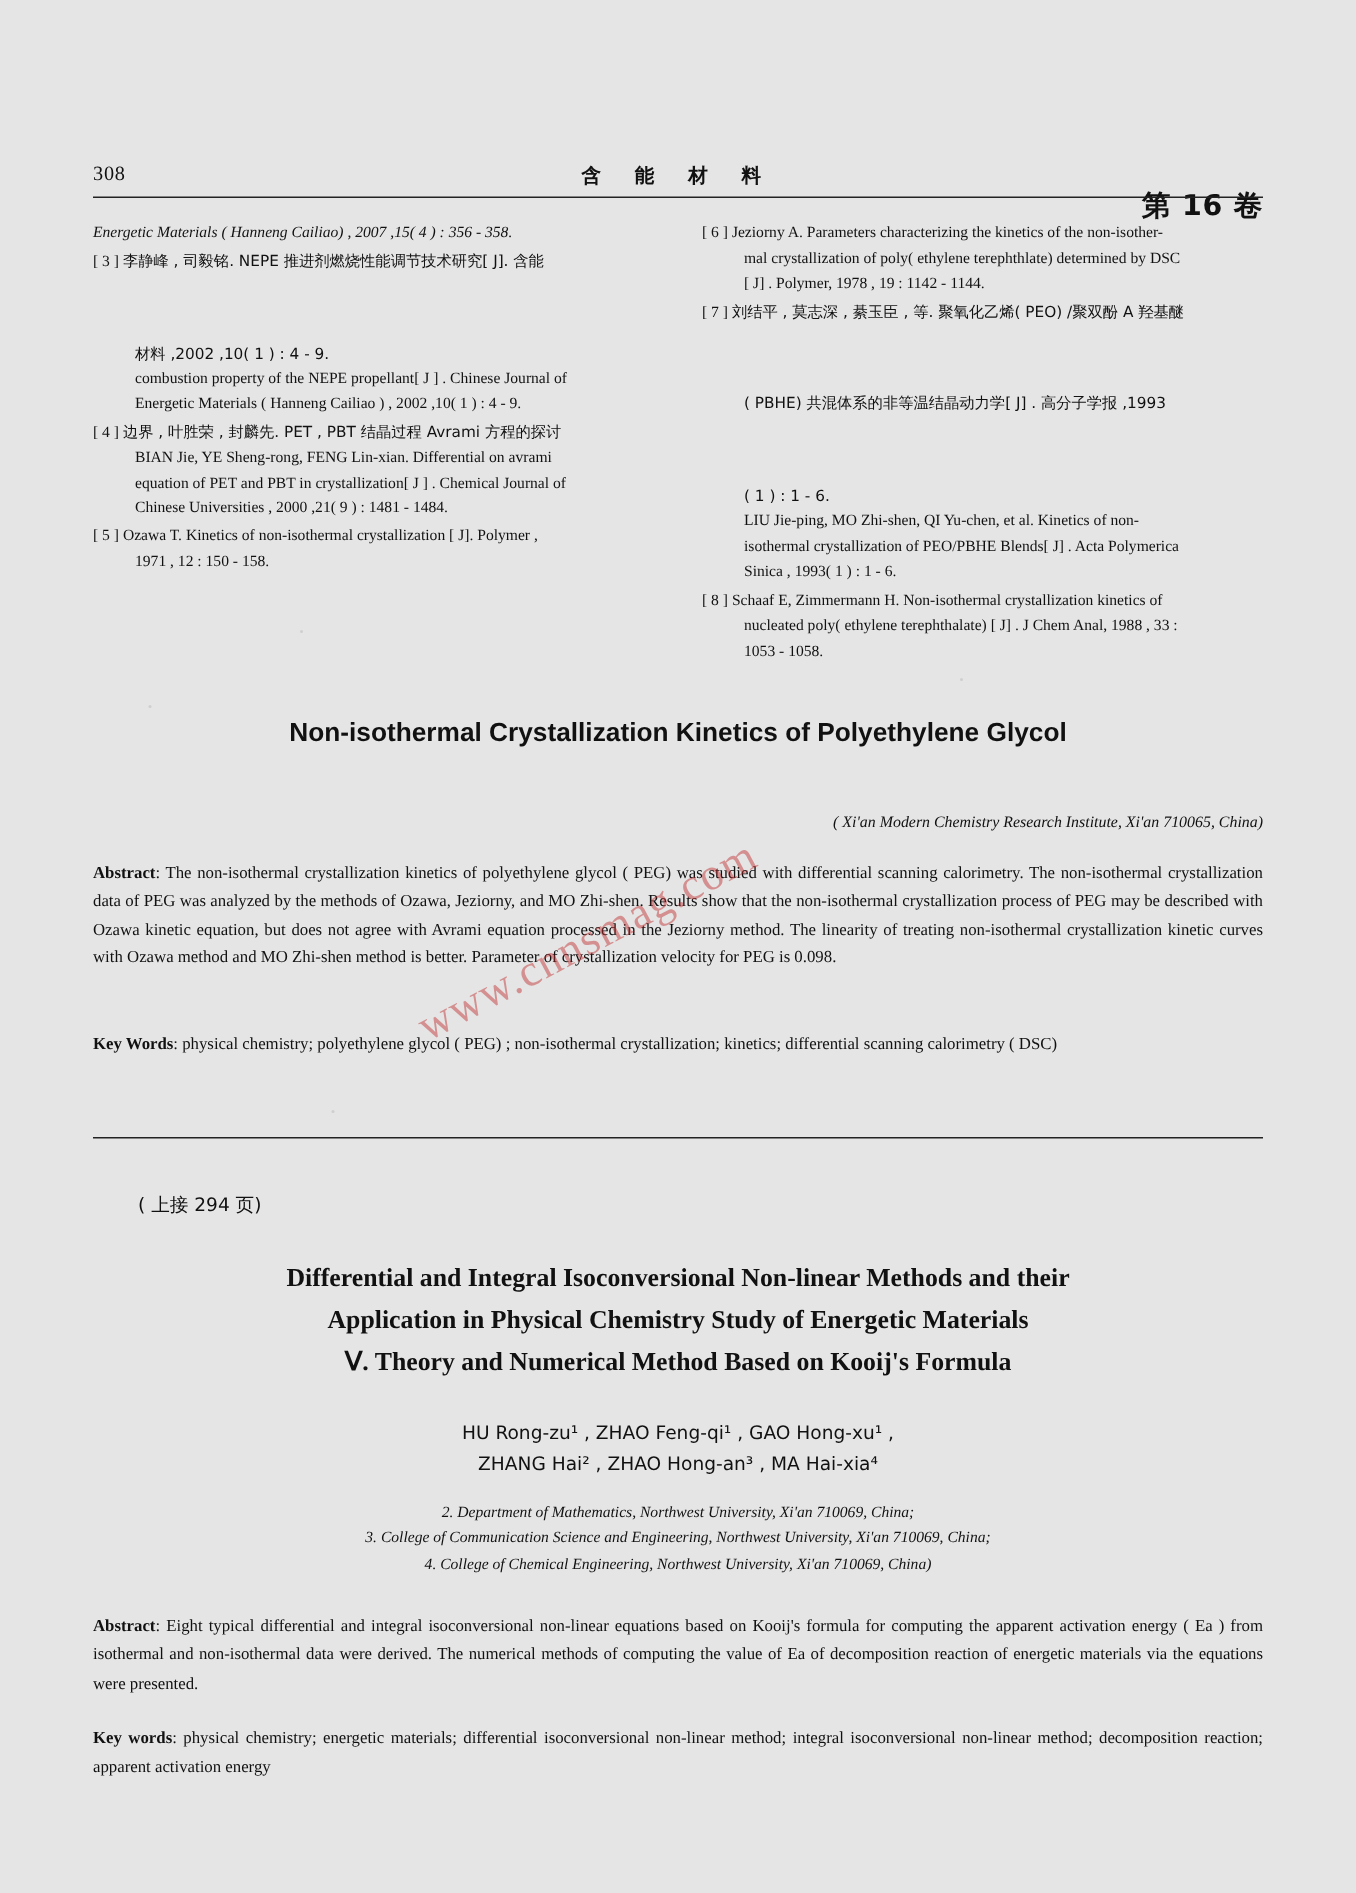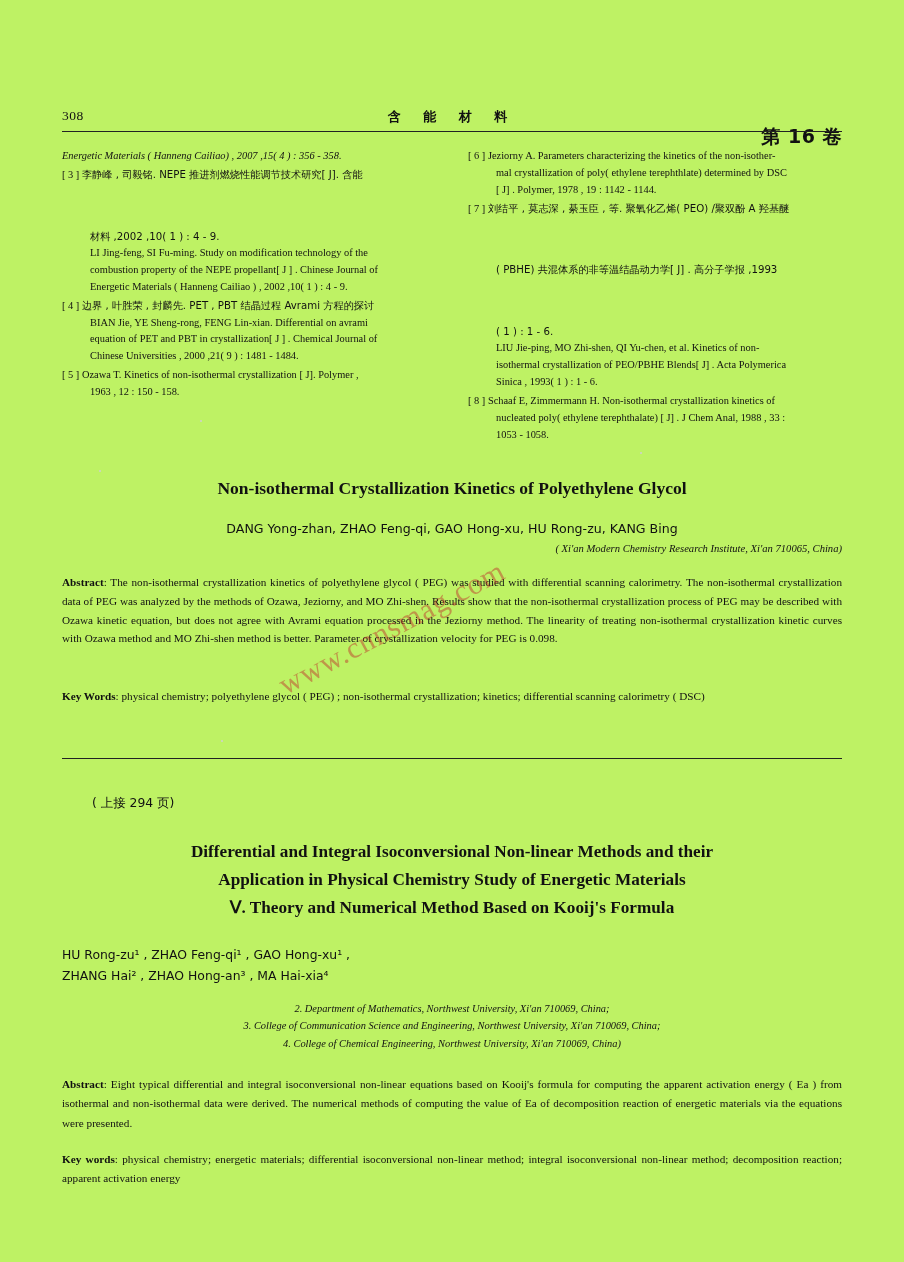--- a/index.html
+++ b/index.html
@@ -13,21 +13,21 @@
     position: relative;
     font-family: "Liberation Serif", serif;
     color: #111;
     overflow: hidden;
   }
   .page {
     position: absolute;
     top: 0; left: 0;
     width: 904px;
     height: 1262px;
-    background: #bef264;
+    background: #e5e5e5;
   }
 
   
   .runhead {
     position: absolute;
     top: 108px;
     left: 62px;
     width: 780px;
     font-size: 13px;
     letter-spacing: 0.5px;
@@ -100,21 +100,21 @@
     margin-top: 45px;
   }
 
   
   .art1-title {
     position: absolute;
     top: 478px;
     left: 62px;
     width: 780px;
     text-align: center;
-    font-family: Liberation Serif, serif;
+    font-family: Liberation Sans, sans-serif;
     font-weight: bold;
     font-size: 17.5px;
   }
   .art1-authors {
     position: absolute;
     top: 521px;
     left: 62px;
     width: 780px;
     text-align: center;
     font-family: "DejaVu Sans", sans-serif;
@@ -173,21 +173,21 @@
     font-family: "Liberation Serif", serif;
     font-weight: bold;
     font-size: 17.2px;
     line-height: 1.62;
   }
   .art2-authors {
     position: absolute;
     top: 945px;
     left: 62px;
     width: 780px;
-    text-align: left;
+    text-align: center;
     font-family: "DejaVu Sans", sans-serif;
     font-size: 12.4px;
     line-height: 1.66;
   }
   .art2-affil {
     position: absolute;
     top: 1000px;
     left: 62px;
     width: 780px;
     text-align: center;
@@ -254,37 +254,36 @@
   <div class="refcol refcol-left">
 
     <div class="ref">
       <span class="hang it">Energetic Materials ( Hanneng Cailiao) , 2007 ,15( 4 ) : 356 - 358.</span>
     </div>
 
     <div class="ref">
       <span class="hang"><span class="lbl">[ 3 ]</span>
       <span class="cn">李静峰 , 司毅铭. NEPE 推进剂燃烧性能调节技术研究[ J]. 含能</span></span>
       <span class="hang cn" style="padding-left:28px">材料 ,2002 ,10( 1 ) : 4 - 9.</span>
-      <span class="hang" style="padding-left:28px">LI Jing-feng, SI Fu-ming. Study on modification technology of the</span>
       <span class="hang" style="padding-left:28px">combustion property of the NEPE propellant[ J ] . Chinese Journal of</span>
       <span class="hang" style="padding-left:28px">Energetic Materials ( Hanneng Cailiao ) , 2002 ,10( 1 ) : 4 - 9.</span>
     </div>
 
     <div class="ref">
       <span class="hang"><span class="lbl">[ 4 ]</span>
       <span class="cn">边界 , 叶胜荣 , 封麟先. PET , PBT 结晶过程 Avrami 方程的探讨</span></span>
       <span class="hang" style="padding-left:28px">BIAN Jie, YE Sheng-rong, FENG Lin-xian. Differential on avrami</span>
       <span class="hang" style="padding-left:28px">equation of PET and PBT in crystallization[ J ] . Chemical Journal of</span>
       <span class="hang" style="padding-left:28px">Chinese Universities , 2000 ,21( 9 ) : 1481 - 1484.</span>
     </div>
 
     <div class="ref">
       <span class="hang"><span class="lbl">[ 5 ]</span>
       <span>Ozawa T. Kinetics of non-isothermal crystallization [ J]. Polymer ,</span></span>
-      <span class="hang" style="padding-left:28px">1963 , 12 : 150 - 158.</span>
+      <span class="hang" style="padding-left:28px">1971 , 12 : 150 - 158.</span>
     </div>
 
   </div>
 
   <div class="refcol refcol-right">
 
     <div class="ref">
       <span class="hang"><span class="lbl">[ 6 ]</span>
       <span>Jeziorny A. Parameters characterizing the kinetics of the non-isother-</span></span>
       <span class="hang" style="padding-left:28px">mal crystallization of poly( ethylene terephthlate) determined by DSC</span>
@@ -304,21 +303,20 @@
     <div class="ref">
       <span class="hang"><span class="lbl">[ 8 ]</span>
       <span>Schaaf E, Zimmermann H. Non-isothermal crystallization kinetics of</span></span>
       <span class="hang" style="padding-left:28px">nucleated poly( ethylene terephthalate) [ J] . J Chem Anal, 1988 , 33 :</span>
       <span class="hang" style="padding-left:28px">1053 - 1058.</span>
     </div>
 
   </div>
 
   <div class="art1-title">Non-isothermal Crystallization Kinetics of Polyethylene Glycol</div>
-  <div class="art1-authors">DANG Yong-zhan, ZHAO Feng-qi, GAO Hong-xu, HU Rong-zu, KANG Bing</div>
   <div class="art1-affil">( Xi'an Modern Chemistry Research Institute, Xi'an 710065, China)</div>
   <div class="art1-abs">
     <b class="lead">Abstract</b><span>: The non-isothermal crystallization kinetics of polyethylene glycol ( PEG) was studied with differential scanning calorimetry. The non-isothermal crystallization data of PEG was analyzed by the methods of Ozawa, Jeziorny, and MO Zhi-shen. Results show that the non-isothermal crystallization process of PEG may be described with Ozawa kinetic equation, but does not agree with Avrami equation processed in the Jeziorny method. The linearity of treating non-isothermal crystallization kinetic curves with Ozawa method and MO Zhi-shen method is better. Parameter of crystallization velocity for PEG is 0.098.</span>
   </div>
   <div class="art1-kw">
     <b class="lead">Key Words</b><span>: physical chemistry; polyethylene glycol ( PEG) ; non-isothermal crystallization; kinetics; differential scanning calorimetry ( DSC)</span>
   </div>
 
   <div class="rule rule-mid"></div>
 

